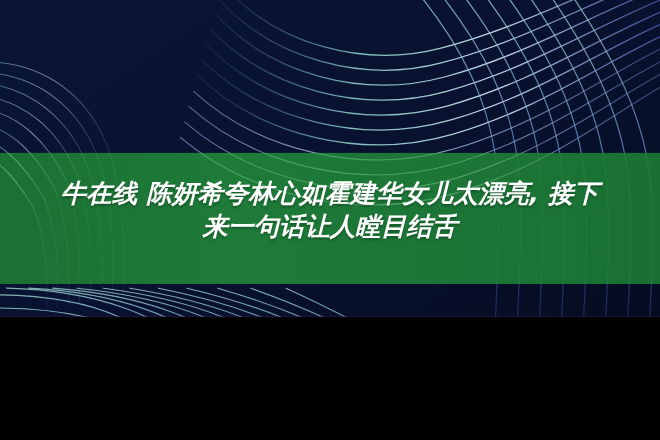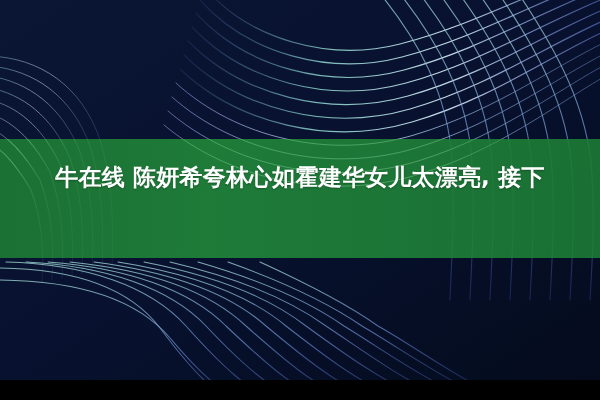--- a/index.html
+++ b/index.html
@@ -3,24 +3,25 @@
 <meta charset="utf-8">
 <style>
   html, body {
     margin: 0;
     padding: 0;
     background: #000;
   }
   #stage {
     position: relative;
     width: 600px;
-    height: 380px;
+    height: 288px;
     overflow: hidden;
     background: #701a75;
     font-family: "DejaVu Sans", "Liberation Sans", sans-serif;
+    font-style: italic;
   }
   #bg-svg {
     position: absolute;
     inset: 0;
     width: 600px;
     height: 400px;
     display: block;
   }
   #green-band {
     position: absolute;
@@ -214,15 +215,16 @@
           <path d="M144,262 C 216,276 270,298 306,326 C 342,352 380,380 422,398"></path>
           <path d="M198,262 C 260,280 310,302 344,326 C 380,348 416,374 454,392"></path>
           <path d="M260,262 C 308,284 350,306 378,326 C 410,344 440,366 474,384"></path>
         </g>
       </g>
     </svg>
   </div>
 
   <div id="headline" style="top:163px; font-size:23px;">
     <span class="hl-line">牛在线 陈妍希夸林心如霍建华女儿太漂亮, 接下</span>
+    <span class="hl-line">来一句话让人瞠目结舌</span>
   </div>
 
 </div>
 
 </body></html>

